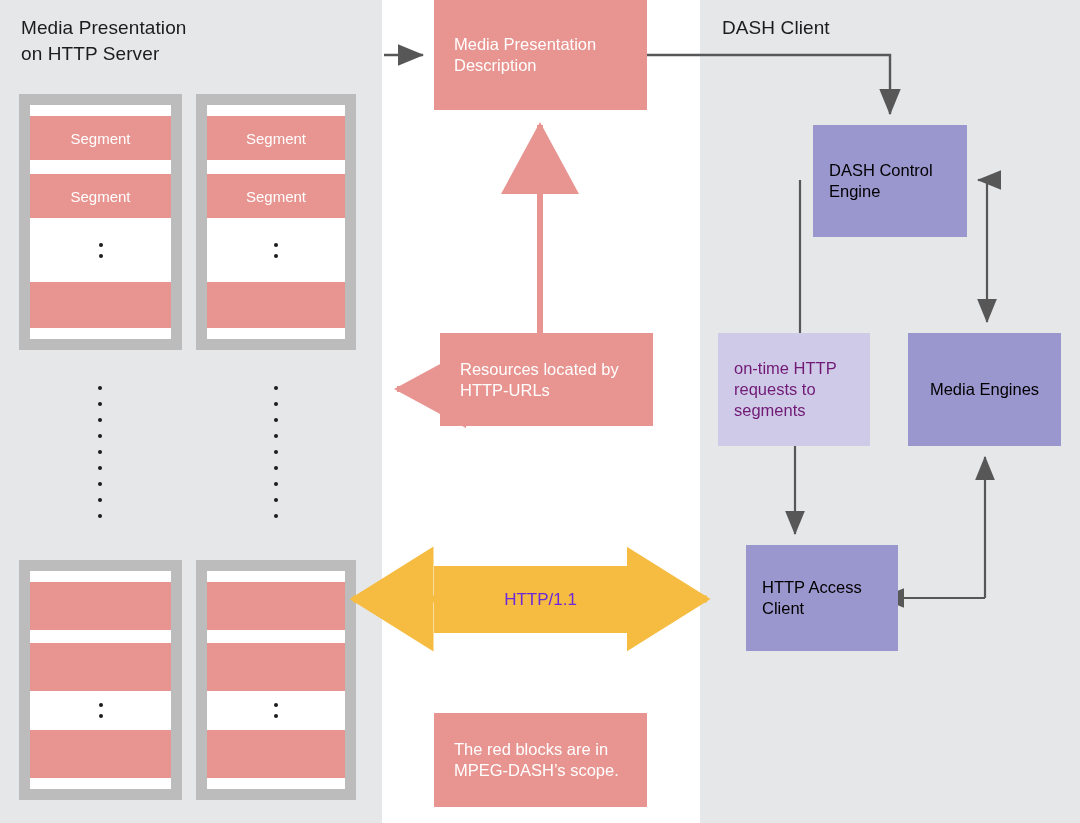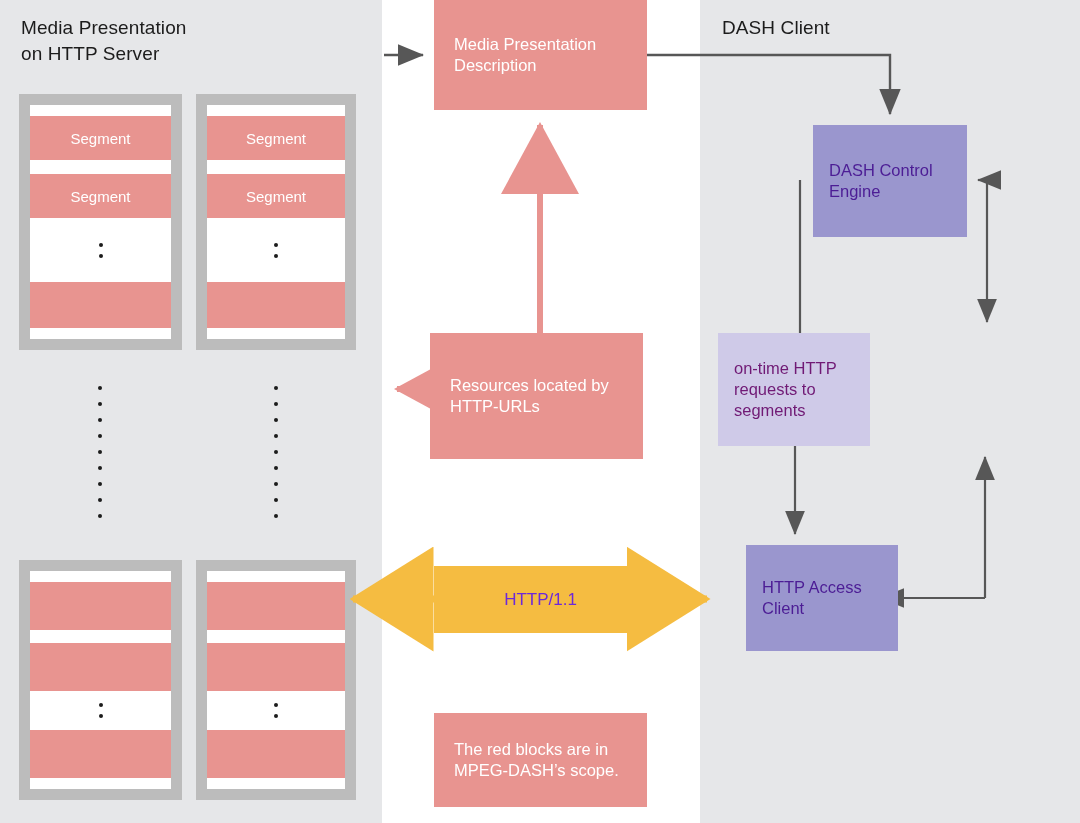--- a/index.html
+++ b/index.html
@@ -96,21 +96,21 @@
     color: #ffffff;
     box-sizing: border-box;
     display: flex;
     align-items: center;
     font-size: 16.5px;
     line-height: 21px;
     white-space: pre-line;
     padding: 0 20px;
   }
   #mpd-box       { left: 434px; top: 0;     width: 213px; height: 110px; }
-  #resources-box { left: 430px; top: 333px; width: 213px; height: 126px; }
+  #resources-box { left: 440px; top: 333px; width: 213px; height: 93px; }
   #note-box      { left: 434px; top: 713px; width: 213px; height: 94px; }
 
   #http-box {
     position: absolute;
     left: 434px; top: 566px; width: 213px; height: 67px;
     background: #f5bc41;
     color: #6d28d9;
     display: flex;
     align-items: center;
     justify-content: center;
@@ -121,21 +121,21 @@
   .pbox {
     position: absolute;
     box-sizing: border-box;
     display: flex;
     align-items: center;
     font-size: 16.5px;
     line-height: 21px;
     white-space: pre-line;
     padding: 0 16px;
   }
-  .pbox.dark  { background: #9a96ce; color: #4c1d95; }
+  .pbox.dark  { background: #9a96ce; color: #000000; }
   .pbox.light { background: #cfcae8; color: #701a75; }
 
   #dce-box    { left: 813px; top: 125px; width: 154px; height: 112px; }
   #ontime-box { left: 718px; top: 333px; width: 152px; height: 113px; }
   #engines-box{ left: 908px; top: 333px; width: 153px; height: 113px; justify-content: center; }
   #hac-box    { left: 718px; top: 545px; width: 152px; height: 106px; margin-left: 28px; }
 
   
   #arrows {
     position: absolute;
@@ -287,17 +287,18 @@
   <div class="cbox" id="note-box">The red blocks are in
 MPEG-DASH’s scope.</div>
 
   <div class="pbox dark" id="dce-box">DASH Control
 Engine</div>
 
   <div class="pbox light" id="ontime-box">on-time HTTP
 requests to
 segments</div>
 
+  <div class="pbox dark" id="engines-box">Media Engines</div>
 
   <div class="pbox dark" id="hac-box">HTTP Access
 Client</div>
 
 </div>
 
 </body></html>

